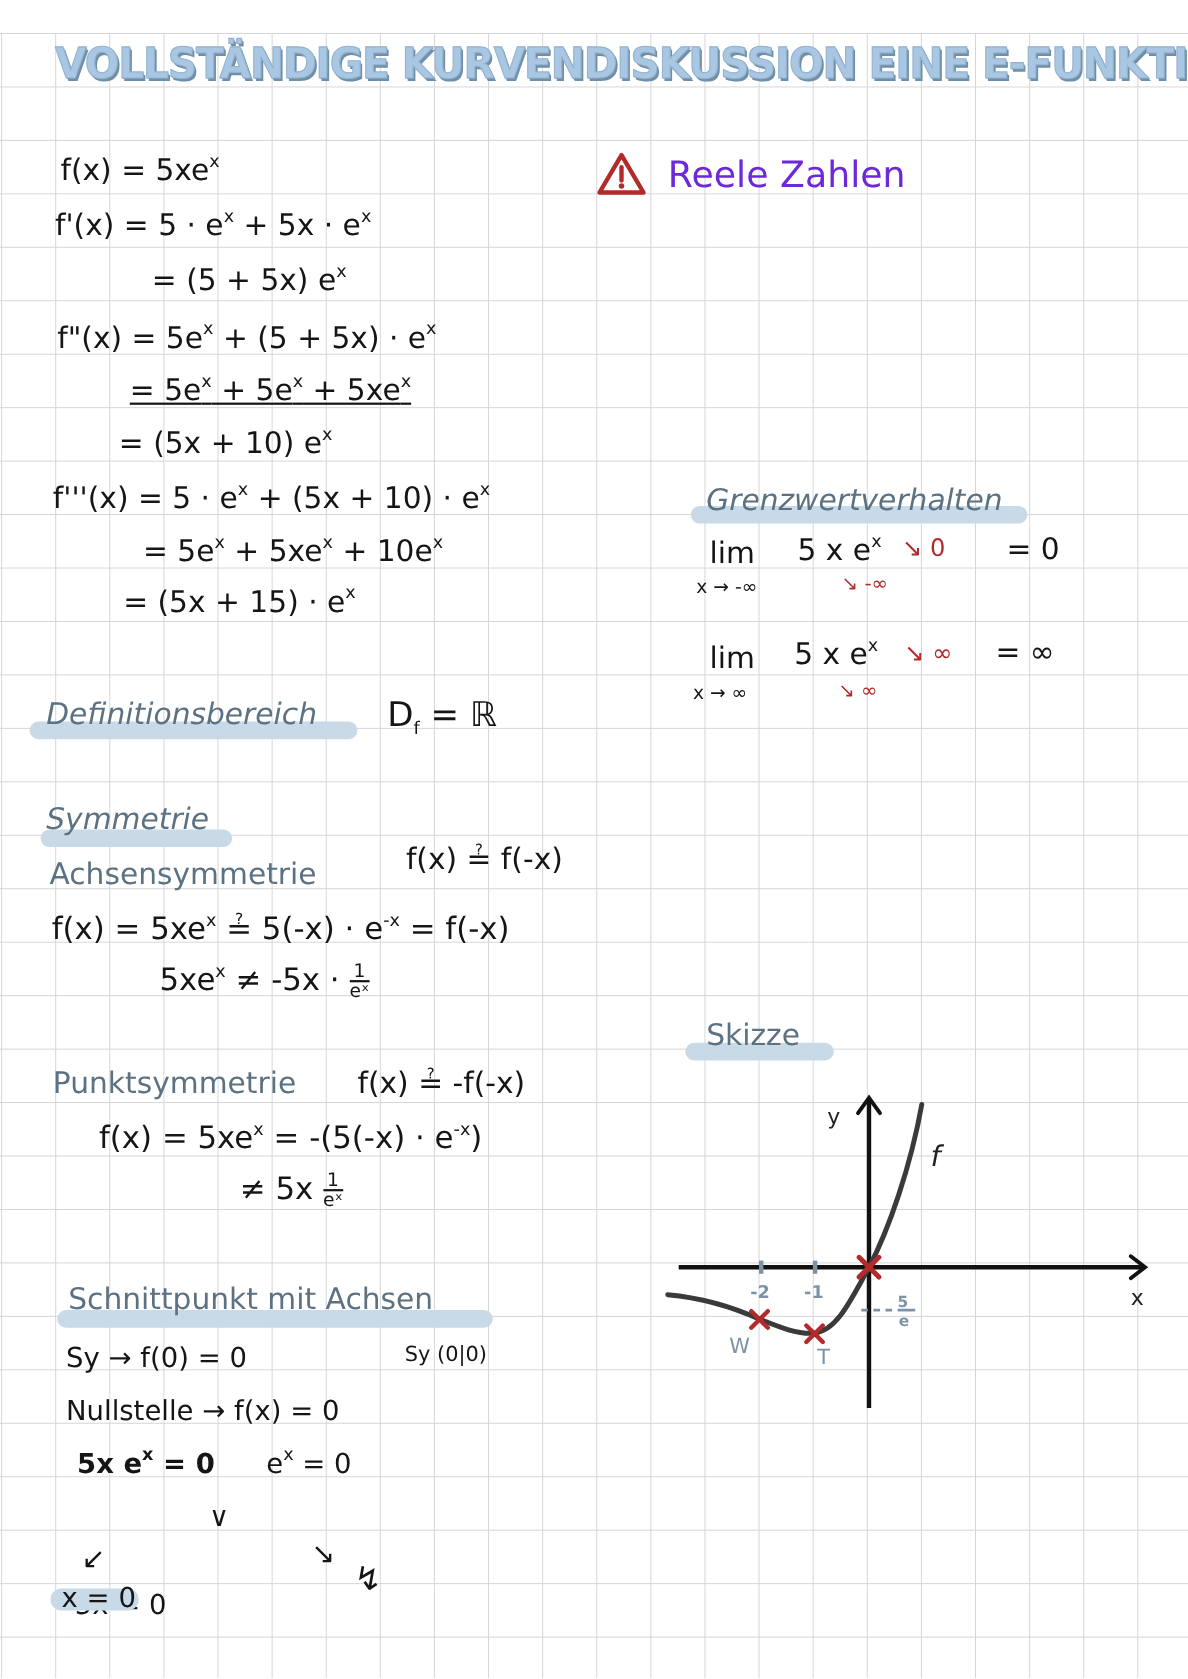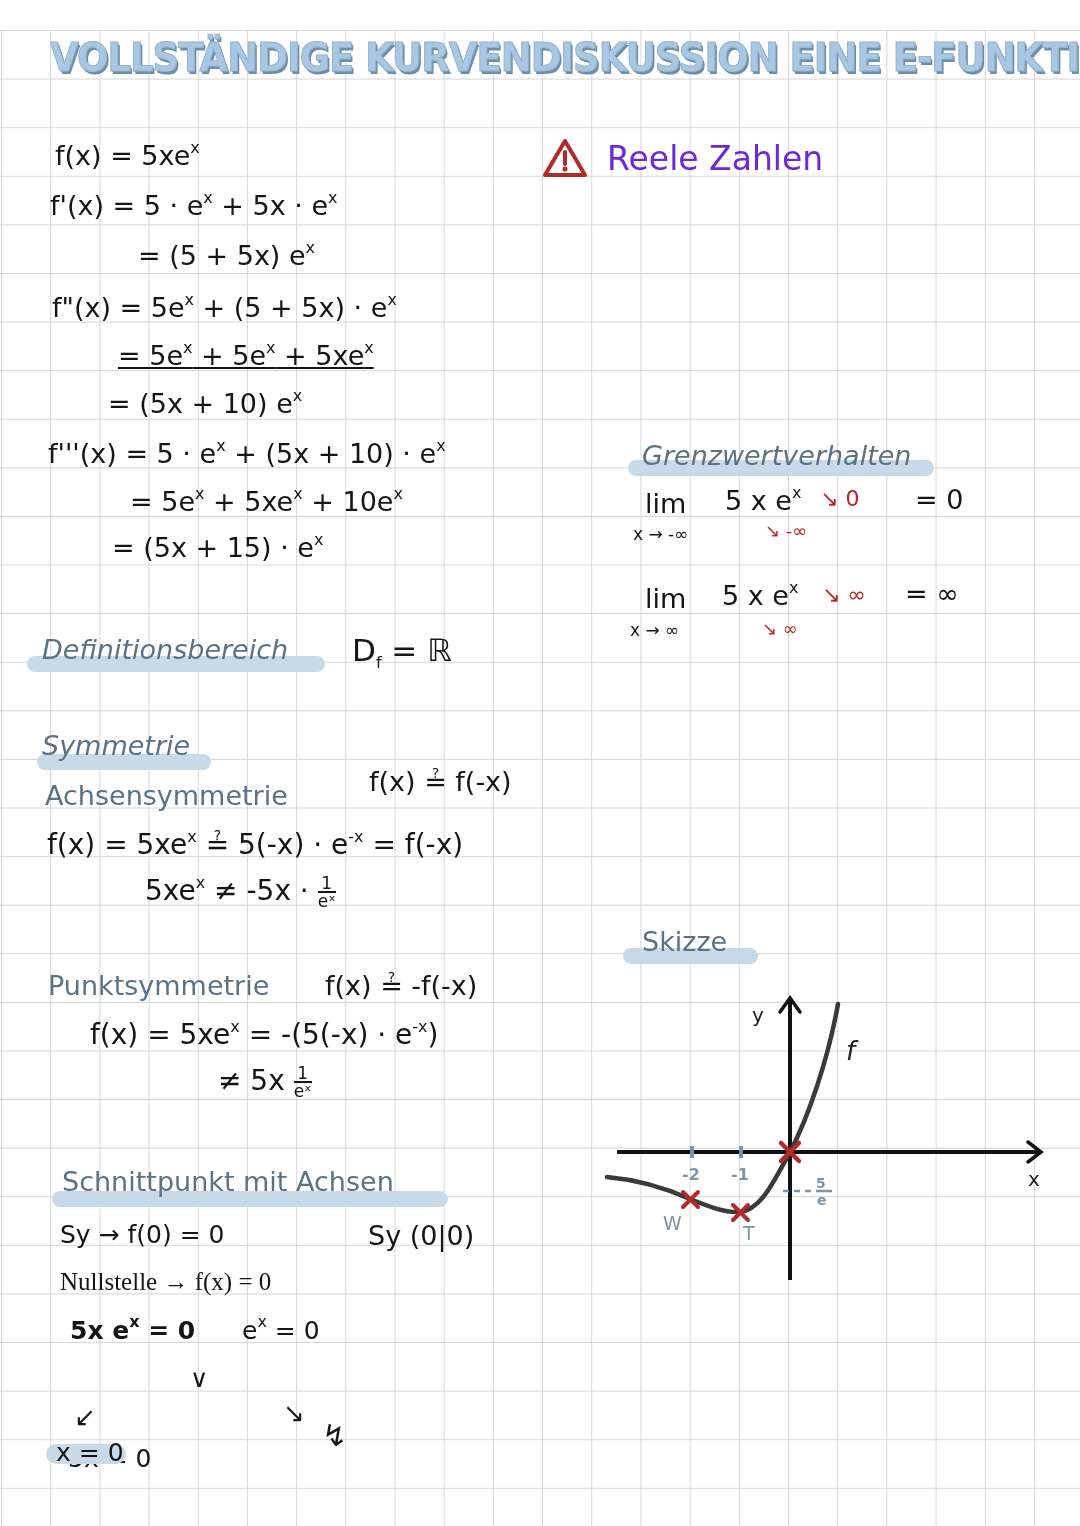--- a/index.html
+++ b/index.html
@@ -130,22 +130,22 @@
 <div class="abs math" style="left:50px; top:1018px; font-size:28px;margin-left:40px;">
   <span>f(x) = 5xe</span><sup>x</sup><span> = -(5(-x) · e</span><sup>-x</sup><span>)</span>
 </div>
 <div class="abs math" style="left:218px; top:1064px; font-size:28px;">
   <span>≠ 5x </span><span class="frac"><span class="num">1</span><span class="den">eˣ</span></span>
 </div>
 
 <div class="hl-bar" style="left:52px; top:1191px; width:396px;"></div>
 <div class="abs hl-head" style="left:62px; top:1166px; font-style:normal;">Schnittpunkt mit Achsen</div>
 <div class="abs math" style="left:60px; top:1220px; font-size:25px;">Sy → f(0) = 0</div>
-<div class="abs math" style="left:368px; top:1220px; font-size:27px;">Sy (0|0)</div>
-<div class="abs math" style="left:60px; top:1268px; font-size:25px;font-family:Liberation Serif, serif;">Nullstelle → f(x) = 0</div>
+<div class="abs math" style="left:368px; top:1220px; font-size:19px;">Sy (0|0)</div>
+<div class="abs math" style="left:60px; top:1268px; font-size:25px;">Nullstelle → f(x) = 0</div>
 <div class="abs math" style="left:70px; top:1316px; font-size:25px;font-weight:bold;">
   <span>5x e</span><sup>x</sup><span> = 0</span>
 </div>
 <div class="abs math" style="left:68px; top:1420px; font-size:25px;margin-top:24px;">5x = 0</div>
 <div class="abs math" style="left:190px; top:1364px; font-size:25px;">∨</div>
 <div class="abs math" style="left:242px; top:1316px; font-size:25px;">
   <span>e</span><sup>x</sup><span> = 0</span>
 </div>
 <div class="abs math" style="left:74px; top:1402px; font-size:26px;">↙</div>
 <div class="abs math" style="left:283px; top:1398px; font-size:26px;">↘</div>

